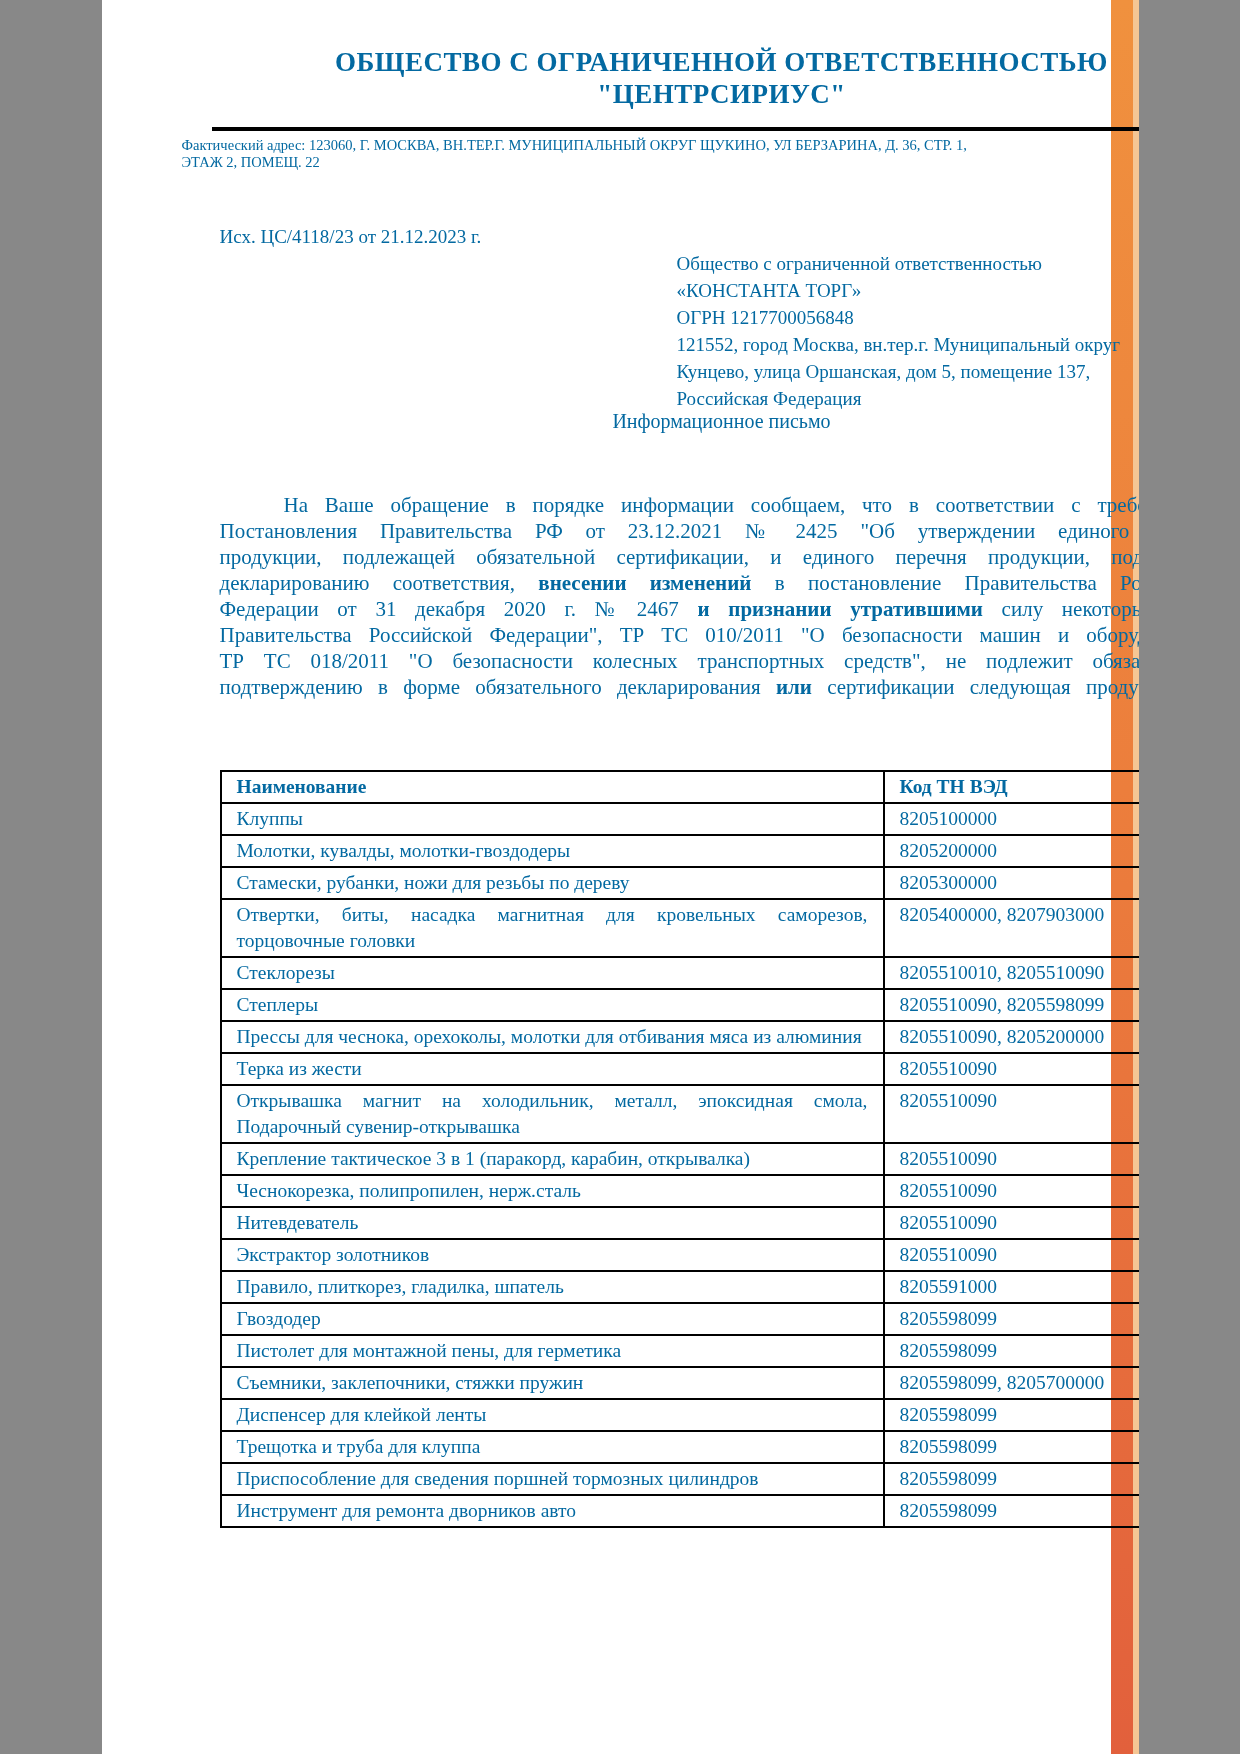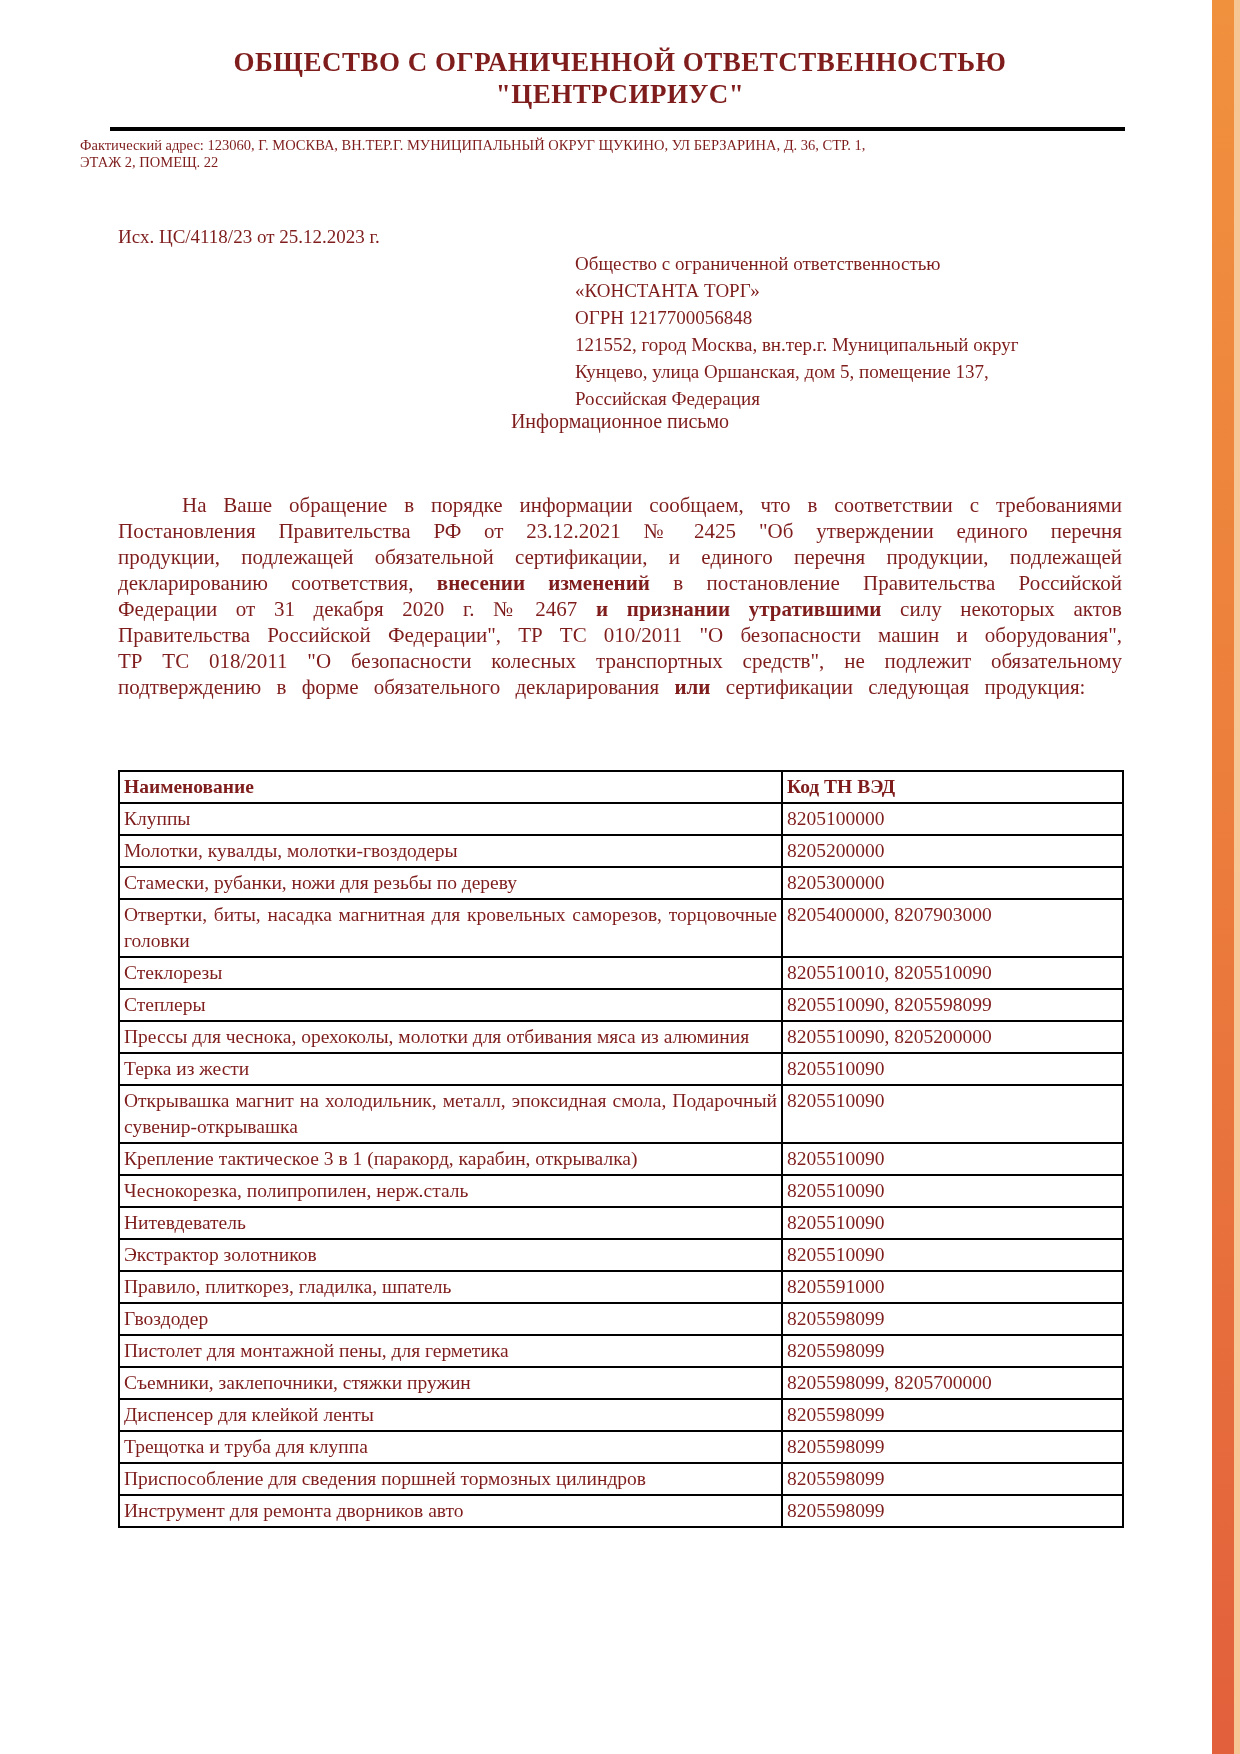--- a/index.html
+++ b/index.html
@@ -1,22 +1,22 @@
 <!DOCTYPE html>
 <html lang="ru"><head>
 <meta charset="utf-8">
 <style>
   html,body{margin:0;padding:0;background:#888;}
   .page{
     position:relative;
-    width:1240px;height:1754px;
+    width:1037px;height:1754px;
     background:#ffffff;
     margin:0 auto;
     font-family:"Liberation Serif","DejaVu Serif",serif;
-    color:#7f1d1d;
+    color:#0369a1;
     overflow:hidden;
   }
   .accent-bar{
     position:absolute;top:0;right:6px;width:22px;height:1754px;
     background:linear-gradient(180deg,#F0913E 0%,#EC7E3C 45%,#E2603C 100%);
   }
   .accent-edge{
     position:absolute;top:0;right:0;width:6px;height:1754px;
     background:#F5C694;
   }
@@ -52,21 +52,21 @@
   }
   .products-table{
     position:absolute;left:118px;top:770px;width:1004px;
     border-collapse:collapse;table-layout:fixed;
     font-size:19.5px;
   }
   .products-table col.c-name{width:663px;}
   .products-table col.c-code{width:341px;}
   .products-table th,.products-table td{
     border:2px solid #000;
-    padding:2px 4px;
+    padding:2px 15px;
     line-height:26px;
     vertical-align:top;
     text-align:left;
     overflow:hidden;
   }
   .products-table th{font-weight:bold;}
   .products-table td.name-cell{text-align:justify;margin-top:40px;}
 </style>
 </head>
 <body>
@@ -77,21 +77,21 @@
   <div class="accent-edge"></div>
 
   <div class="company-title">ОБЩЕСТВО С ОГРАНИЧЕННОЙ ОТВЕТСТВЕННОСТЬЮ
 "ЦЕНТРСИРИУС"</div>
 
   <div class="header-rule"></div>
 
   <div class="header-address">Фактический адрес: 123060, Г. МОСКВА, ВН.ТЕР.Г. МУНИЦИПАЛЬНЫЙ ОКРУГ ЩУКИНО, УЛ БЕРЗАРИНА, Д. 36, СТР. 1,
 ЭТАЖ 2, ПОМЕЩ. 22</div>
 
-  <div class="ref-line">Исх. ЦС/4118/23 от 25.12.2023 г.</div>
+  <div class="ref-line">Исх. ЦС/4118/23 от 21.12.2023 г.</div>
 
   <div class="recipient-block">Общество с ограниченной ответственностью
 «КОНСТАНТА ТОРГ»
 ОГРН 1217700056848
 121552, город Москва, вн.тер.г. Муниципальный округ
 Кунцево, улица Оршанская, дом 5, помещение 137,
 Российская Федерация</div>
 
   <div class="subject-line">Информационное письмо</div>
 

